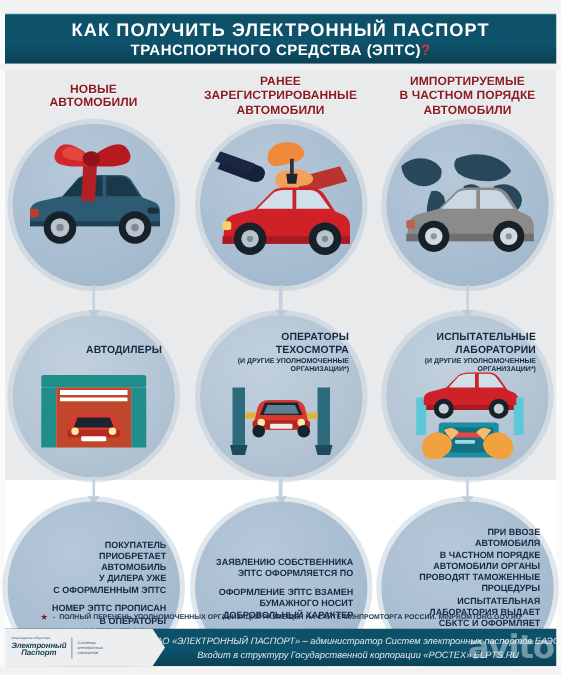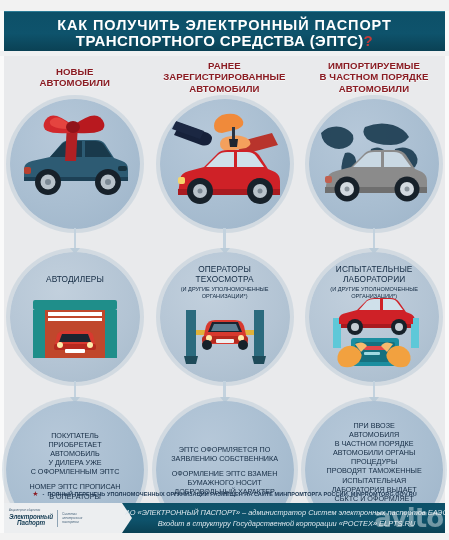--- a/index.html
+++ b/index.html
@@ -4,41 +4,41 @@
 <style>
   * { box-sizing: border-box; margin: 0; padding: 0; }
   html, body {
     width: 449px; height: 540px;
     background: #ffffff;
     font-family: "Liberation Sans", sans-serif;
     overflow: hidden;
   }
   #page {
     position: relative;
-    width: 449px; height: 540px;
+    width: 449px; height: 384px;
     background: #e9eaec;
   }
   
   .top-strip {
     position: absolute; left: 0; top: 0; width: 449px; height: 11px;
     background: #f2f2f2;
   }
   
   .header {
     position: absolute; left: 4px; top: 11px; width: 441px; height: 40px;
     background: linear-gradient(180deg,#0d5068 0%,#0e536c 55%,#0a4154 100%);
     border-top: 1px solid #2b7b96;
     display: flex; flex-direction: column; align-items: center; justify-content: center;
   }
   .header-line1 {
     color: #ffffff; font-size: 14.5px; font-weight: bold; letter-spacing: .9px;
     line-height: 17px; white-space: nowrap;
   }
   .header-line2 {
-    color: #ffffff; font-size: 15px; font-weight: bold; letter-spacing: .4px;
+    color: #ffffff; font-size: 12px; font-weight: bold; letter-spacing: .4px;
     line-height: 13px; white-space: nowrap;
   }
   .header-line2 .q { color: #c23a3a; }
   .header-under {
     position: absolute; left: 0; top: 51px; width: 449px; height: 5px;
     background: #f0f1f2;
   }
   
   .columns {
     position: absolute; left: 0; top: 56px; width: 449px; height: 426px;
@@ -66,22 +66,22 @@
     box-shadow: 0 0 0 4px rgba(176,194,211,.40);
   }
   .circle.pale {
     background: radial-gradient(circle at 38% 30%, #c2d0dd 0%, #b3c4d4 60%, #a6bacb 100%);
   }
   .c-row1 { top: 43px; left: 10px; width: 130px; height: 130px; }
   .c-row2 { top: 196px; left: 10px; width: 130px; height: 130px; }
   .c-row3 { top: 345px; left: 6px; width: 138px; height: 138px; }
 
   .circle-label {
-    position: absolute; left: 8%; width: 84%; text-align: center;
-    color: #132a42; font-weight: normal;
+    position: absolute; left: 8%; width: 84%; text-align: right;
+    color: #132a42; font-weight: bold;
   }
   .lbl-main { font-size: 8.3px; line-height: 10px; letter-spacing: .1px; }
   .lbl-sub  { font-size: 5.6px; line-height: 7px; margin-top: 2px; letter-spacing: 0; }
   .lbl-body { font-size: 7.2px; line-height: 9.1px; }
   .lbl-body .gap { display: block; height: 6px; }
 
   
   .arrow {
     position: absolute; width: 10px;
     display: flex; flex-direction: column; align-items: center;
@@ -344,22 +344,22 @@
         </svg>
       </div>
 
       <div class="arrow a-2">
           <div class="stem"></div>
           <div class="head"></div>
         </div>
 
       <div class="circle c-row3">
         <div class="circle-label lbl-body" style="top:44px">
+          <div>ЗАЯВЛЕНИЮ СОБСТВЕННИКА</div>
           <div>ЭПТС ОФОРМЛЯЕТСЯ ПО</div>
-          <div>ЗАЯВЛЕНИЮ СОБСТВЕННИКА</div>
           <span class="gap"></span>
           <div>ОФОРМЛЕНИЕ ЭПТС ВЗАМЕН</div>
           <div>БУМАЖНОГО НОСИТ</div>
           <div>ДОБРОВОЛЬНЫЙ ХАРАКТЕР</div>
         </div>
       </div>
     </div>
 
     <div class="col c2">
       <div class="col-title">
@@ -450,22 +450,22 @@
           <div class="stem"></div>
           <div class="head"></div>
         </div>
 
       <div class="circle c-row3">
         <div class="circle-label lbl-body" style="top:20px">
           <div>ПРИ ВВОЗЕ</div>
           <div>АВТОМОБИЛЯ</div>
           <div>В ЧАСТНОМ ПОРЯДКЕ</div>
           <div>АВТОМОБИЛИ ОРГАНЫ</div>
+          <div>ПРОВОДЯТ ТАМОЖЕННЫЕ</div>
           <div>ПРОЦЕДУРЫ</div>
-          <div>ПРОВОДЯТ ТАМОЖЕННЫЕ</div>
           <div>ИСПЫТАТЕЛЬНАЯ</div>
           <div>ЛАБОРАТОРИЯ ВЫДАЕТ</div>
           <div>СБКТС И ОФОРМЛЯЕТ</div>
           <div>ЭПТС</div>
         </div>
       </div>
     </div>
   </div>
 
   <div class="footnote">

